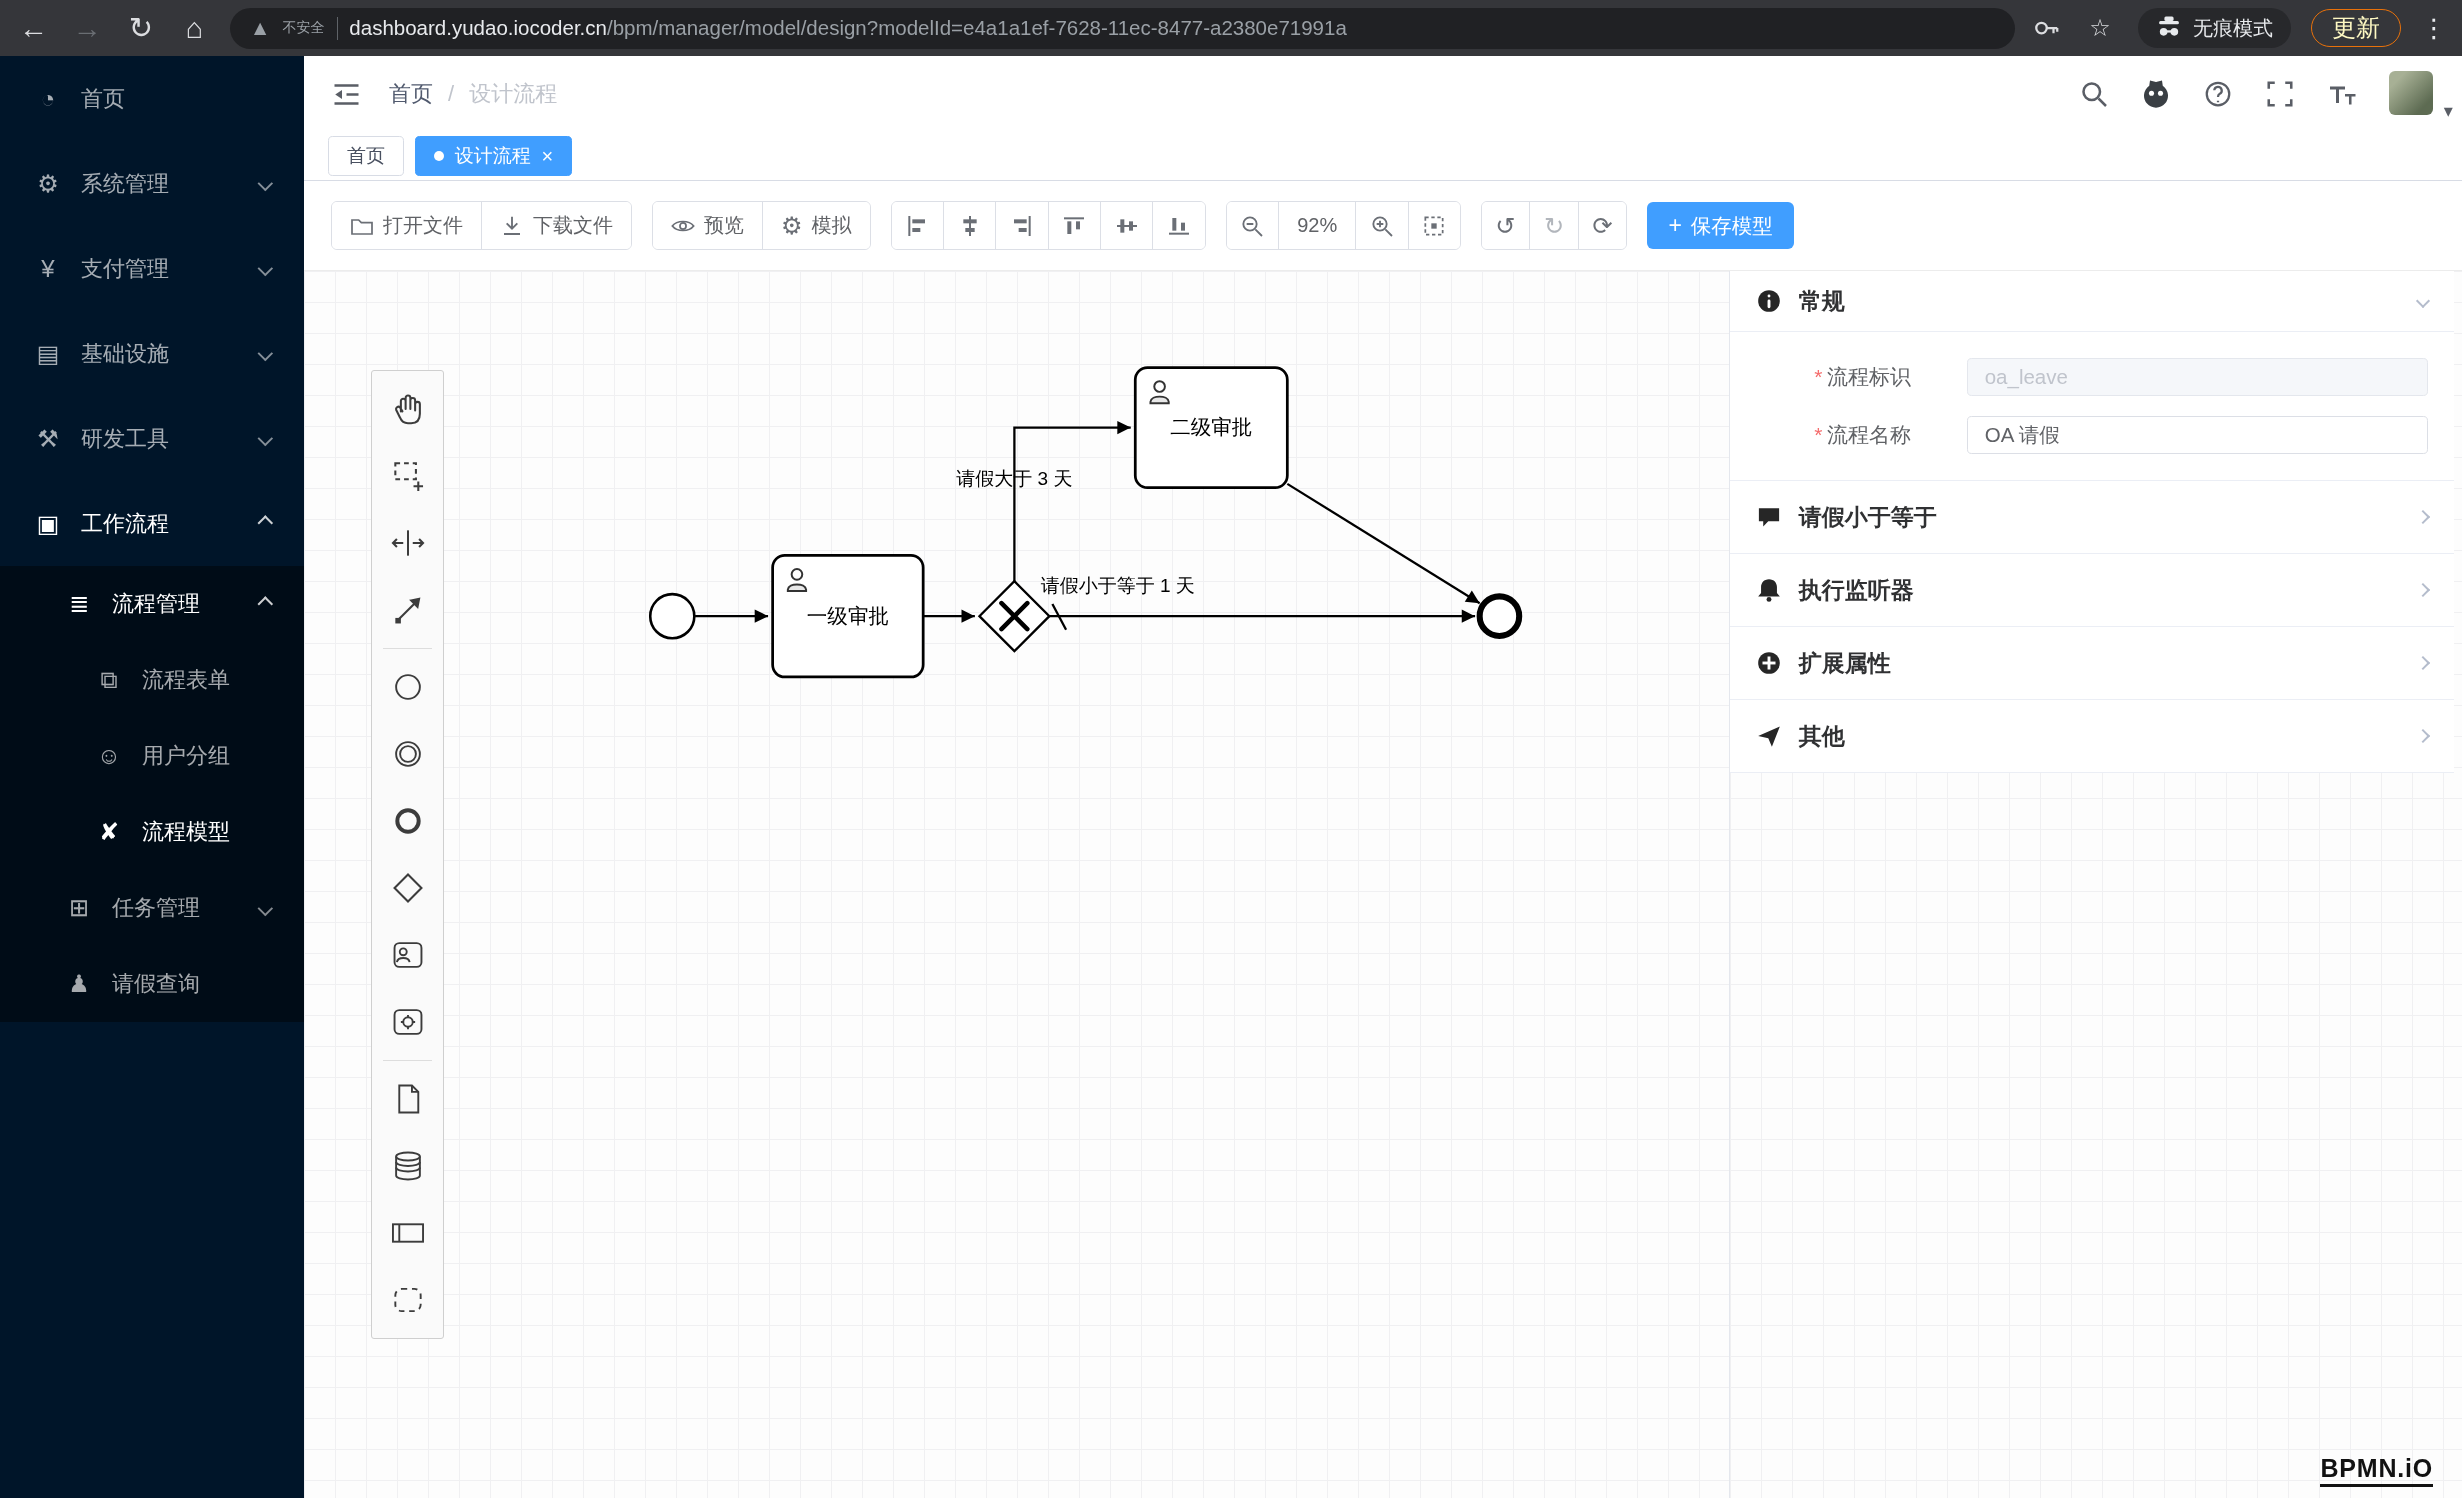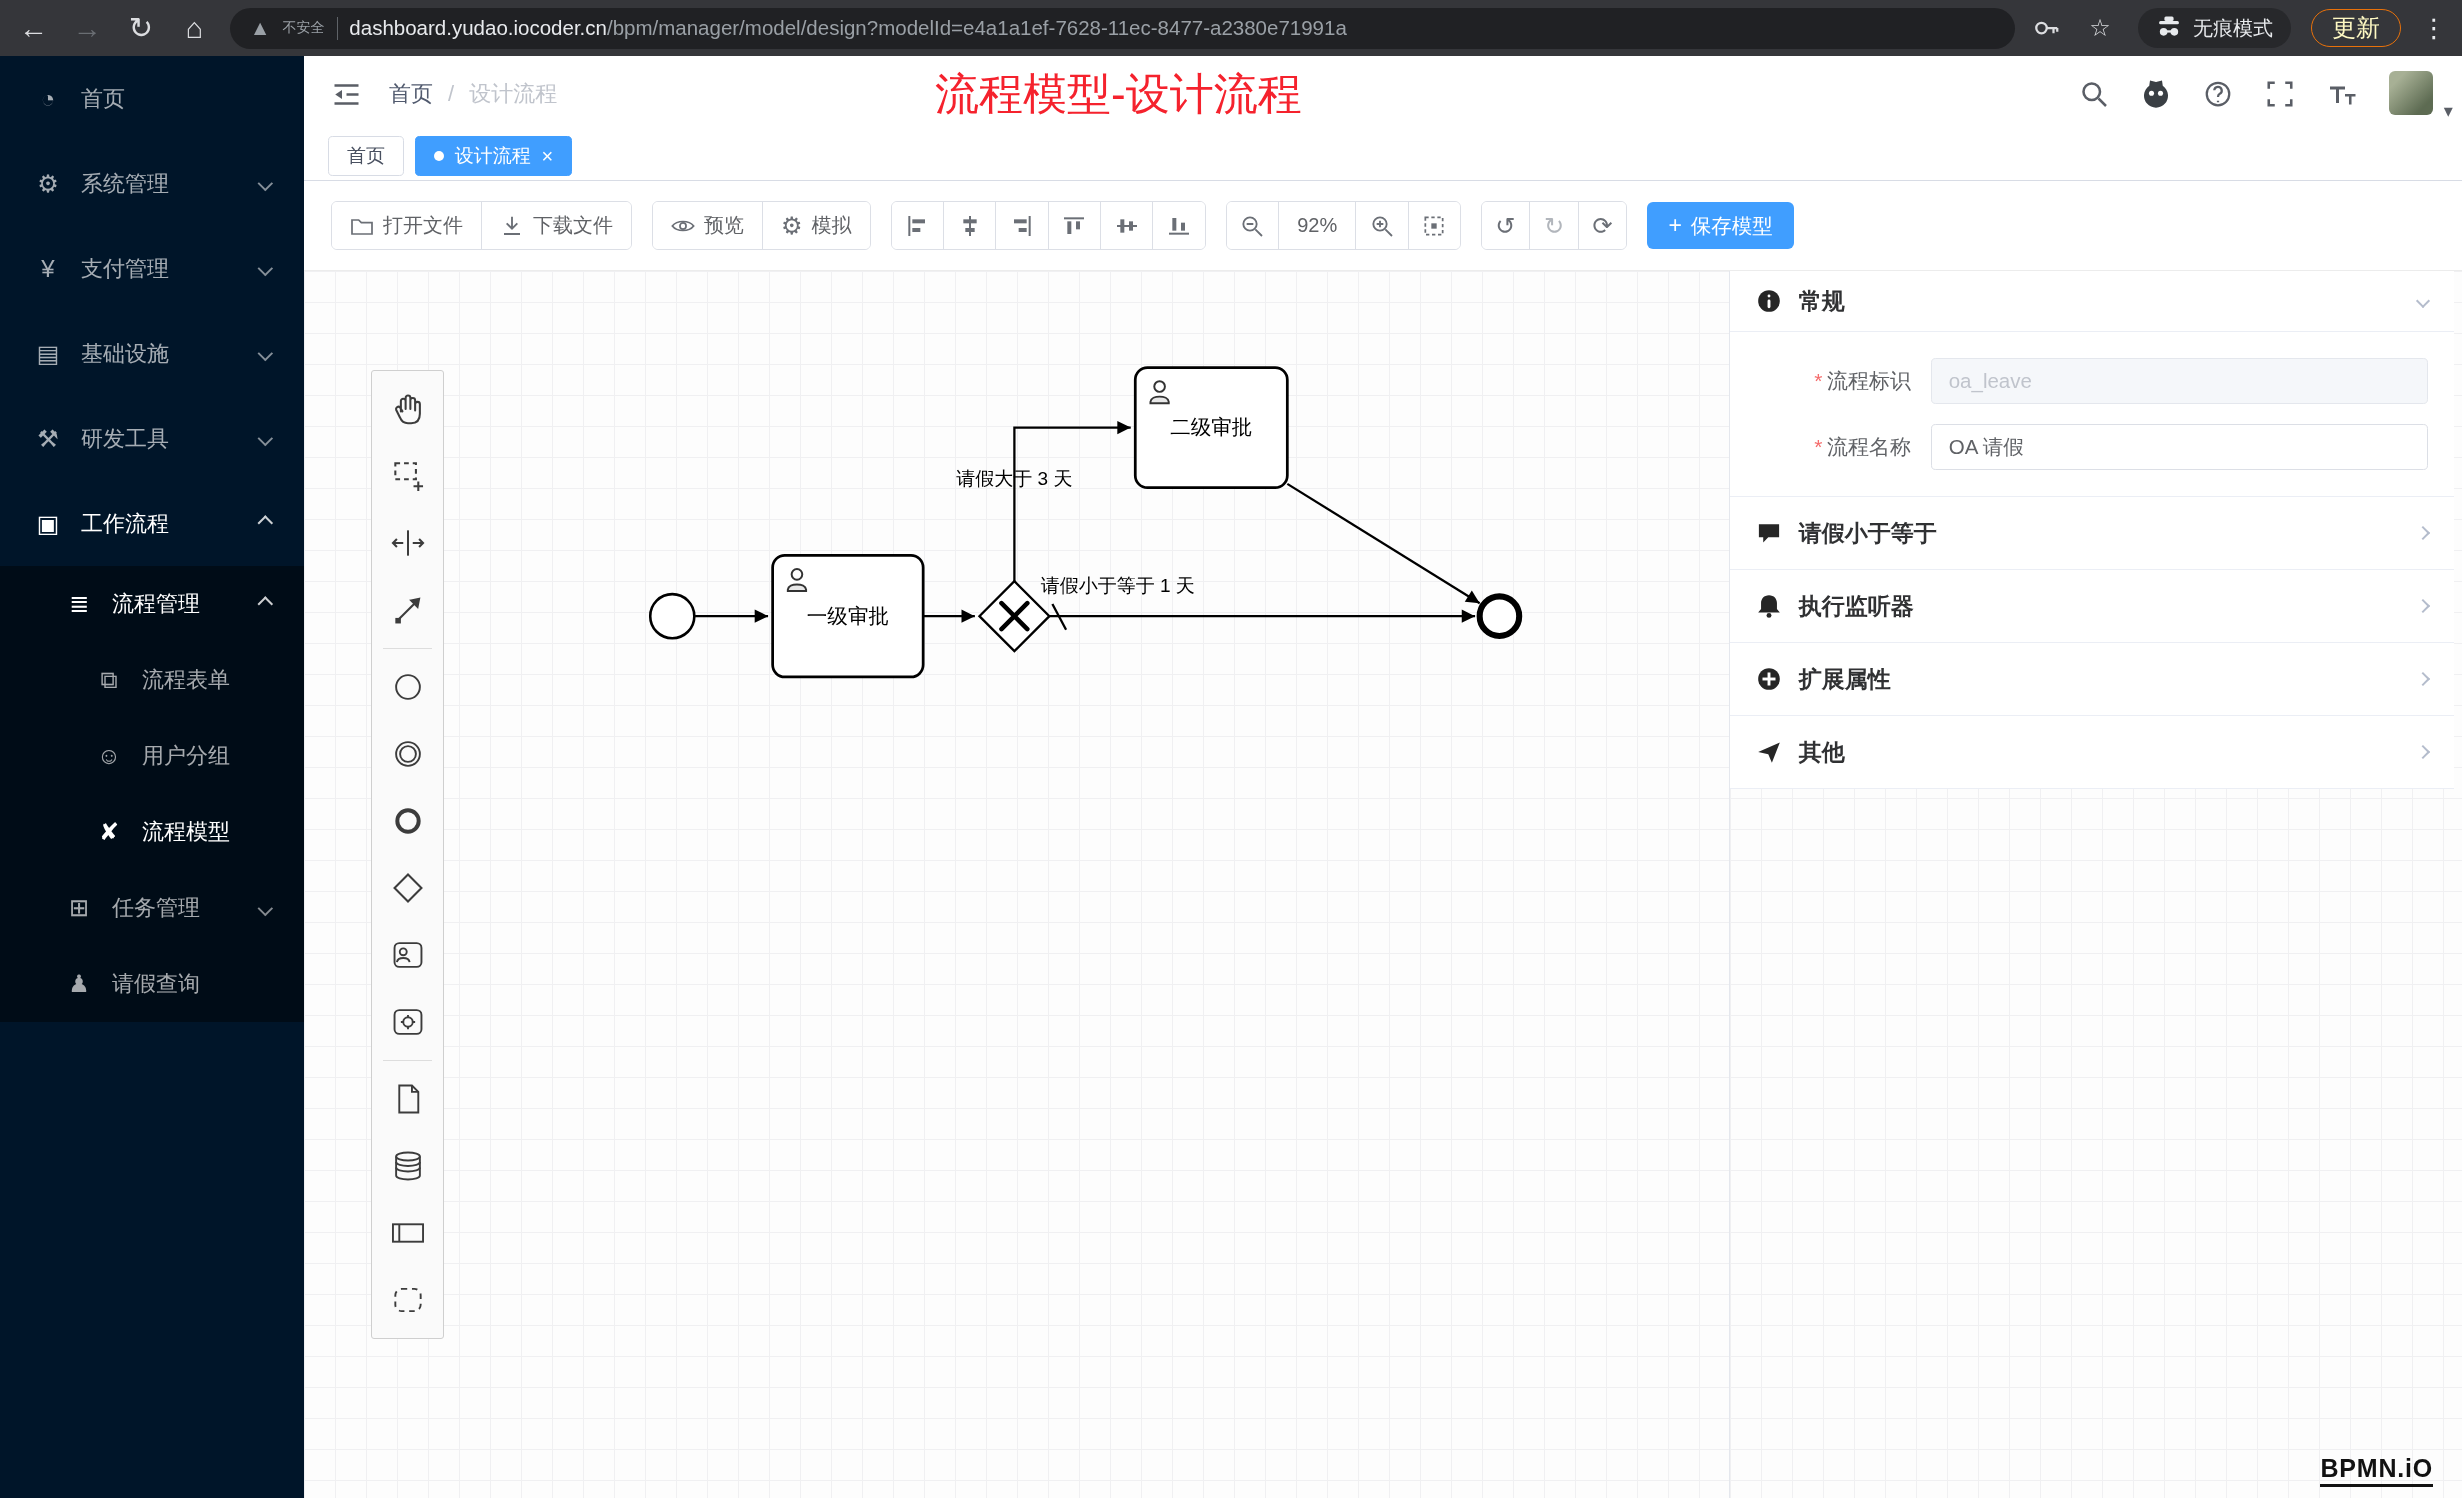--- a/index.html
+++ b/index.html
@@ -92,21 +92,21 @@
   .prow.section{height:73px;}
   .prow .ttl{font-size:23px;color:#303133;font-weight:bold;}
   .prow svg{width:26px;height:26px;flex:none;}
   .pchev{display:inline-block;width:10px;height:10px;border-right:2.3px solid #b4bccc;border-bottom:2.3px solid #b4bccc;margin-left:auto;flex:none;}
   .pchev.down{transform:rotate(45deg);}
   .pchev.right{transform:rotate(-45deg);}
   .pform{background:#fff;border-bottom:0.8px solid #ebeef5;padding:6px 0 26px;}
   .field{display:flex;align-items:center;margin:20px 26px 0;}
   .flabel{width:175px;text-align:right;font-size:21px;color:#606266;padding-right:20px;white-space:nowrap;}
   .req{color:#f56c6c;margin-right:4.6px;}
-  .inp{flex:1;height:46px;border:0.8px solid #dcdfe6;border-radius:4.6px;padding:0 16.7px;font-size:20.5px;color:#606266;background:#fff;outline:none;font-family:inherit;}
+  .inp{flex:1;height:38px;border:0.8px solid #dcdfe6;border-radius:4.6px;padding:0 16.7px;font-size:20.5px;color:#606266;background:#fff;outline:none;font-family:inherit;margin-left:36px;}
   .inp.disabled{background:#f5f7fa;color:#c0c4cc;border-color:#e4e7ed;}
 
   .bpmnio{position:absolute;right:29px;bottom:10.6px;font-weight:bold;font-size:25px;color:#121212;border-bottom:3.8px solid #121212;padding-bottom:1.5px;letter-spacing:0.8px;cursor:pointer;}
 </style>
 </head>
 <body>
 
 <div class="browser">
   <span class="bnav">←</span>
   <span class="bnav dim">→</span>
@@ -202,21 +202,20 @@
 <div class="appbar">
   <svg class="fold" viewBox="0 0 44 44" fill="none" stroke="#5a5e66" stroke-width="3.4">
       <path d="M6 10 h32 M22 22 h16 M6 34 h32"></path>
       <path d="M16 16 l-9 6 9 6 z" fill="#5a5e66" stroke="none"></path>
     </svg>
   <div class="crumb">
     <span class="c1">首页</span>
     <span class="sep">/</span>
     <span class="c2">设计流程</span>
   </div>
-  <div class="annotation">流程模型-设计流程</div>
   <div class="hicons">
     <svg class="hic" viewBox="0 0 40 40" fill="none" stroke="#5a5e66" stroke-width="3.4">
         <circle cx="17" cy="17" r="11"></circle>
         <path d="M26 26 L36 36"></path>
       </svg>
     <svg class="hic" viewBox="0 0 40 40" fill="#3a3f44">
         <path d="M20 4 L12 2 L11 9 A16 16 0 1 0 29 9 L28 2 Z"></path>
         <circle cx="14" cy="19" r="3.4" fill="#fff"></circle>
         <circle cx="26" cy="19" r="3.4" fill="#fff"></circle>
       </svg>

